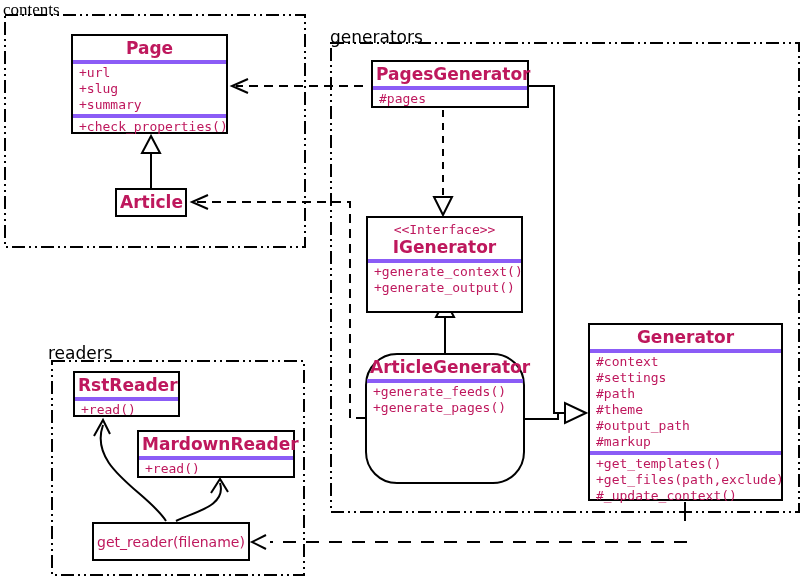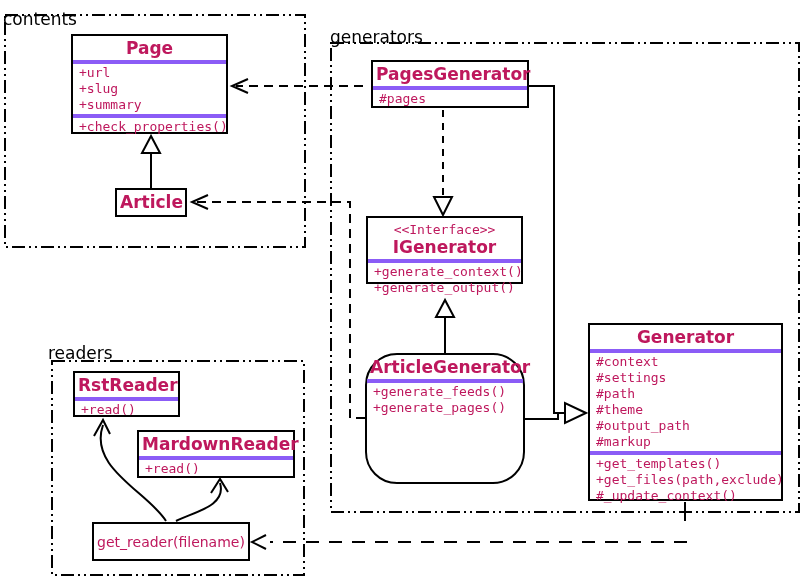--- a/index.html
+++ b/index.html
@@ -83,21 +83,21 @@
       <path d="M166,521 C148,492 88,468 103,425" fill="none" stroke="#000" stroke-width="2"></path>
       <polyline points="94,436 103,420 110,434" fill="none" stroke="#000" stroke-width="2"></polyline>
     </g>
 
     <g>
       <path d="M176,521 C194,512 227,506 220,483" fill="none" stroke="#000" stroke-width="2"></path>
       <polyline points="211,493 220,479 228,492" fill="none" stroke="#000" stroke-width="2"></polyline>
     </g>
   </svg>
 
-  <div class="pkg-label" style="left:1px;top:10px;">contents</div>
+  <div class="pkg-label" style="left:1px;top:1px;font-family:Liberation Serif, serif;">contents</div>
   <div class="pkg-label" style="left:328px;top:28px;">generators</div>
   <div class="pkg-label" style="left:46px;top:344px;">readers</div>
 
   <div class="box" style="left:71px;top:34px;width:157px;height:100px;">
     <div class="title">Page</div>
     <div class="sec">
       <div class="mem">+url</div>
       <div class="mem">+slug</div>
       <div class="mem">+summary</div>
     </div>
@@ -110,21 +110,21 @@
     <div class="title">Article</div>
   </div>
 
   <div class="box" style="left:363px;top:60px;width:158px;height:48px;margin-left:8px;">
     <div class="title">PagesGenerator</div>
     <div class="sec">
       <div class="mem">#pages</div>
     </div>
   </div>
 
-  <div class="box" style="left:366px;top:216px;width:157px;height:68px;">
+  <div class="box" style="left:366px;top:216px;width:157px;height:97px;">
     <div class="stereo">&lt;&lt;Interface&gt;&gt;</div>
     <div class="title" style="padding-top:0;">IGenerator</div>
     <div class="sec">
       <div class="mem">+generate_context()</div>
       <div class="mem">+generate_output()</div>
     </div>
   </div>
 
   <div class="box" style="left:365px;top:353px;width:160px;height:131px;border-radius:32px;">
     <div class="title">ArticleGenerator</div>

